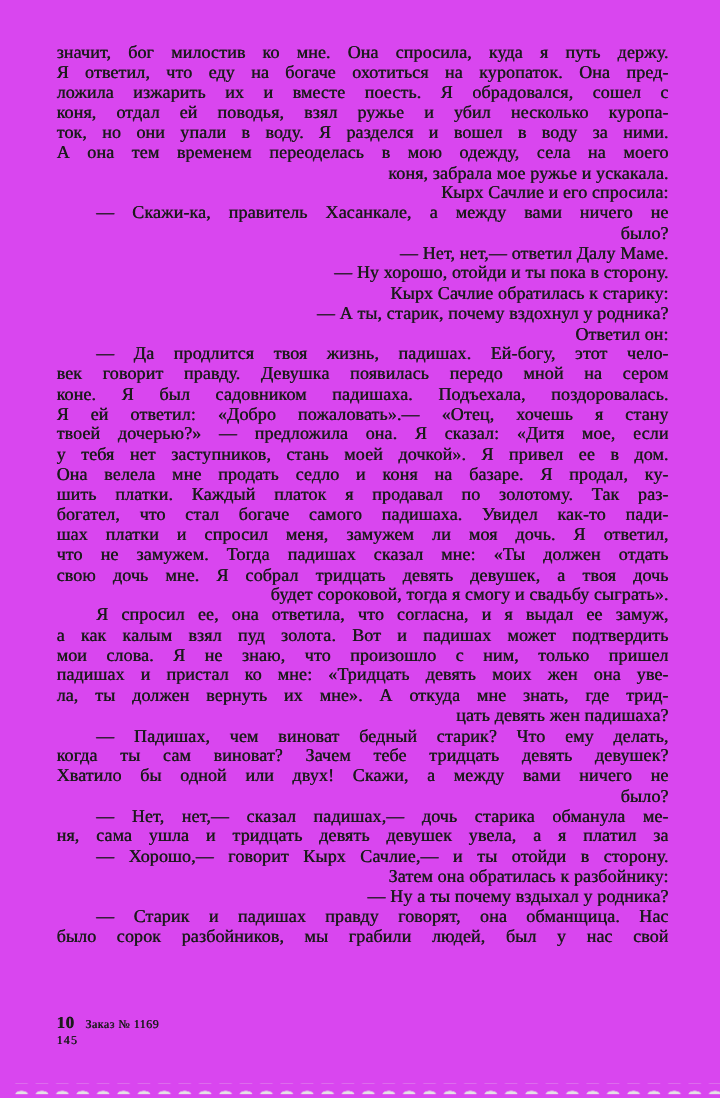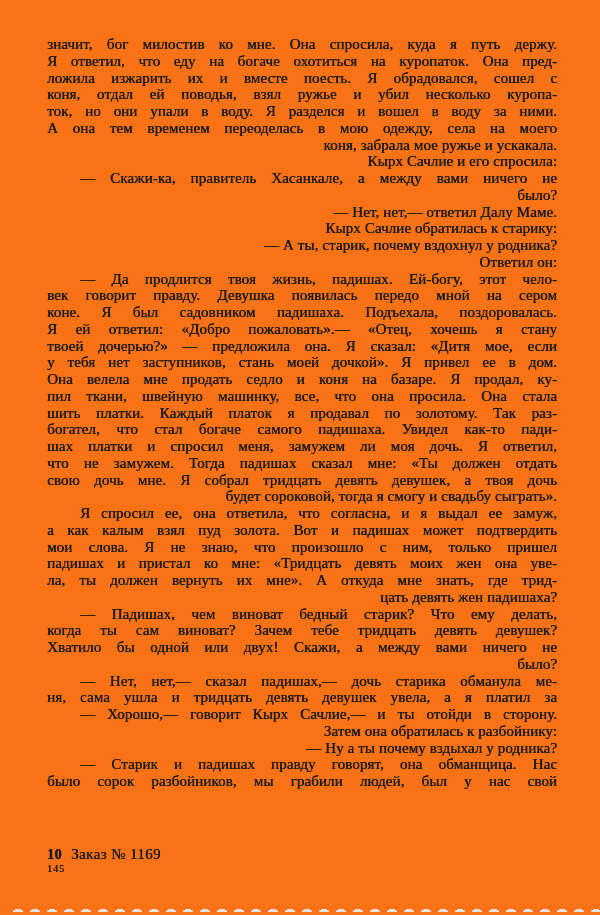--- a/index.html
+++ b/index.html
@@ -4,21 +4,21 @@
 <style>
   html, body {
     margin: 0;
     padding: 0;
     background: #ffffff;
   }
   .book-page {
     position: relative;
     width: 600px;
     height: 915px;
-    background: #f97316;
+    background: #d946ef;
     overflow: hidden;
     font-family: "Liberation Serif", "DejaVu Serif", serif;
     color: #1b1b1b;
   }
   .text-block {
     position: absolute;
     left: 47px;
     top: 36px;
     width: 510px;
   }
@@ -54,21 +54,21 @@
     display: flex;
     align-items: baseline;
     gap: 9px;
   }
   .print-run-number {
     font-size: 14px;
     font-weight: bold;
     letter-spacing: 0.5px;
   }
   .order-number {
-    font-size: 15px;
+    font-size: 10px;
     letter-spacing: 0.4px;
   }
   .page-number {
     font-size: 10px;
     letter-spacing: 1px;
   }
   .scan-edge {
     position: absolute;
     left: 10px;
     top: 903px;
@@ -89,31 +89,31 @@
       <div class="line just">Я ответил, что еду на богаче охотиться на куропаток. Она пред-</div>
       <div class="line just">ложила изжарить их и вместе поесть. Я обрадовался, сошел с</div>
       <div class="line just">коня, отдал ей поводья, взял ружье и убил несколько куропа-</div>
       <div class="line just">ток, но они упали в воду. Я разделся и вошел в воду за ними.</div>
       <div class="line just">А она тем временем переоделась в мою одежду, села на моего</div>
       <div class="line">коня, забрала мое ружье и ускакала.</div>
       <div class="line ind">Кырх Сачлие и его спросила:</div>
       <div class="line ind just">— Скажи-ка, правитель Хасанкале, а между вами ничего не</div>
       <div class="line">было?</div>
       <div class="line ind">— Нет, нет,— ответил Далу Маме.</div>
+      <div class="line ind">— Ну хорошо, отойди и ты пока в сторону.</div>
       <div class="line ind">Кырх Сачлие обратилась к старику:</div>
       <div class="line ind">— А ты, старик, почему вздохнул у родника?</div>
       <div class="line ind">Ответил он:</div>
       <div class="line ind just">— Да продлится твоя жизнь, падишах. Ей-богу, этот чело-</div>
       <div class="line just">век говорит правду. Девушка появилась передо мной на сером</div>
       <div class="line just">коне. Я был садовником падишаха. Подъехала, поздоровалась.</div>
       <div class="line just">Я ей ответил: «Добро пожаловать».— «Отец, хочешь я стану</div>
       <div class="line just">твоей дочерью?» — предложила она. Я сказал: «Дитя мое, если</div>
       <div class="line just">у тебя нет заступников, стань моей дочкой». Я привел ее в дом.</div>
       <div class="line just">Она велела мне продать седло и коня на базаре. Я продал, ку-</div>
-      <div class="line just">пил ткани, швейную машинку, все, что она просила. Она стала</div>
       <div class="line just">шить платки. Каждый платок я продавал по золотому. Так раз-</div>
       <div class="line just">богател, что стал богаче самого падишаха. Увидел как-то пади-</div>
       <div class="line just">шах платки и спросил меня, замужем ли моя дочь. Я ответил,</div>
       <div class="line just">что не замужем. Тогда падишах сказал мне: «Ты должен отдать</div>
       <div class="line just">свою дочь мне. Я собрал тридцать девять девушек, а твоя дочь</div>
       <div class="line">будет сороковой, тогда я смогу и свадьбу сыграть».</div>
       <div class="line ind just">Я спросил ее, она ответила, что согласна, и я выдал ее замуж,</div>
       <div class="line just">а как калым взял пуд золота. Вот и падишах может подтвердить</div>
       <div class="line just">мои слова. Я не знаю, что произошло с ним, только пришел</div>
       <div class="line just">падишах и пристал ко мне: «Тридцать девять моих жен она уве-</div>

